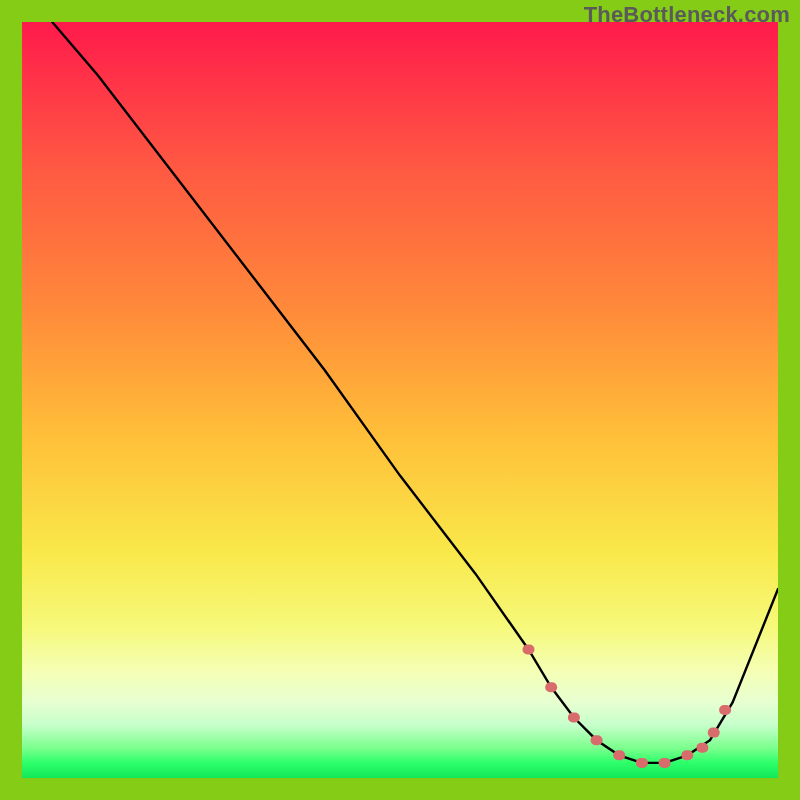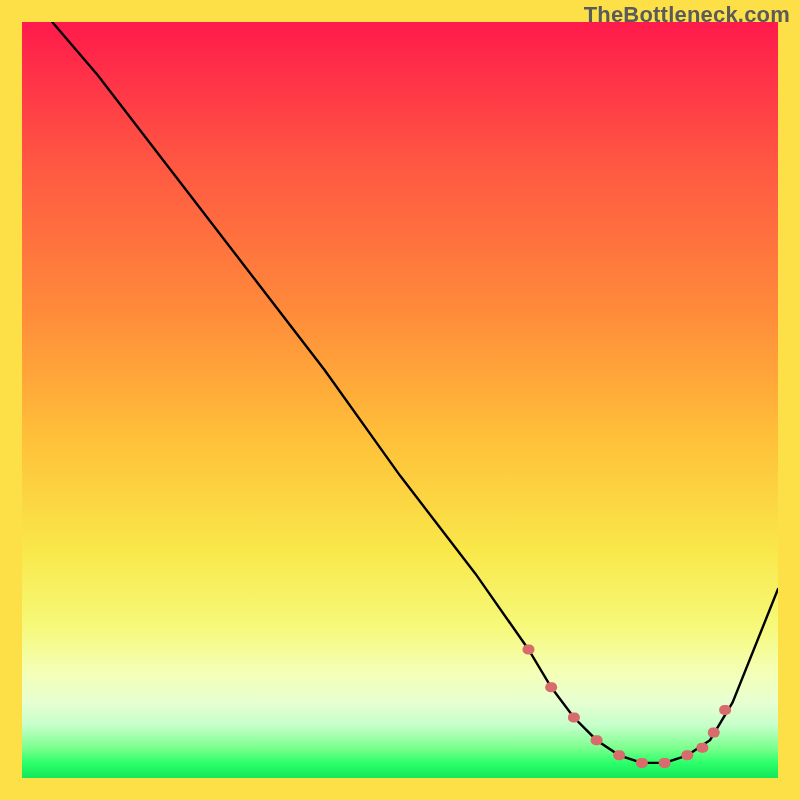--- a/index.html
+++ b/index.html
@@ -7,21 +7,21 @@
     padding: 0;
     width: 800px;
     height: 800px;
     background: #000;
     overflow: hidden;
   }
   .stage {
     position: relative;
     width: 800px;
     height: 800px;
-    background: #fde047;
+    background: #84cc16;
   }
   .plot {
     position: absolute;
     left: 22px;
     top: 22px;
     width: 756px;
     height: 756px;
     overflow: hidden;
   }
   .gradient {

